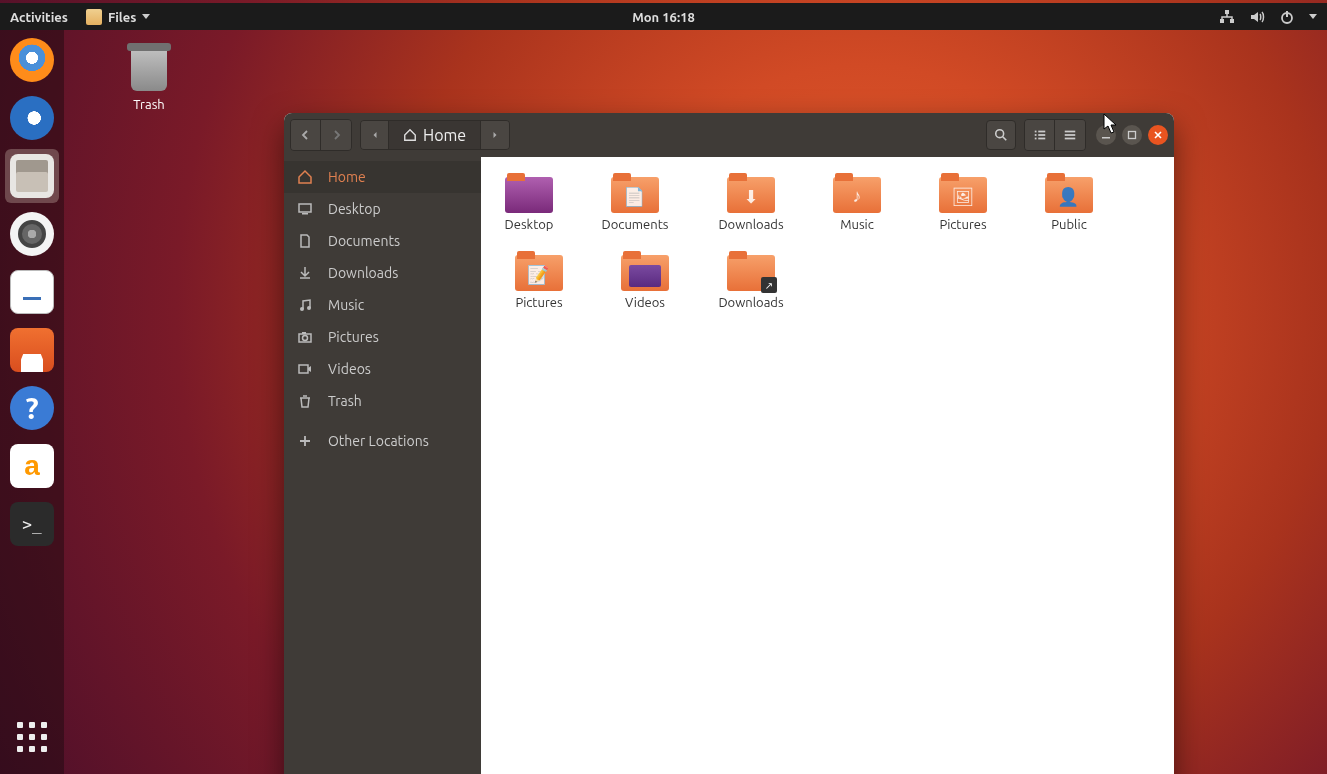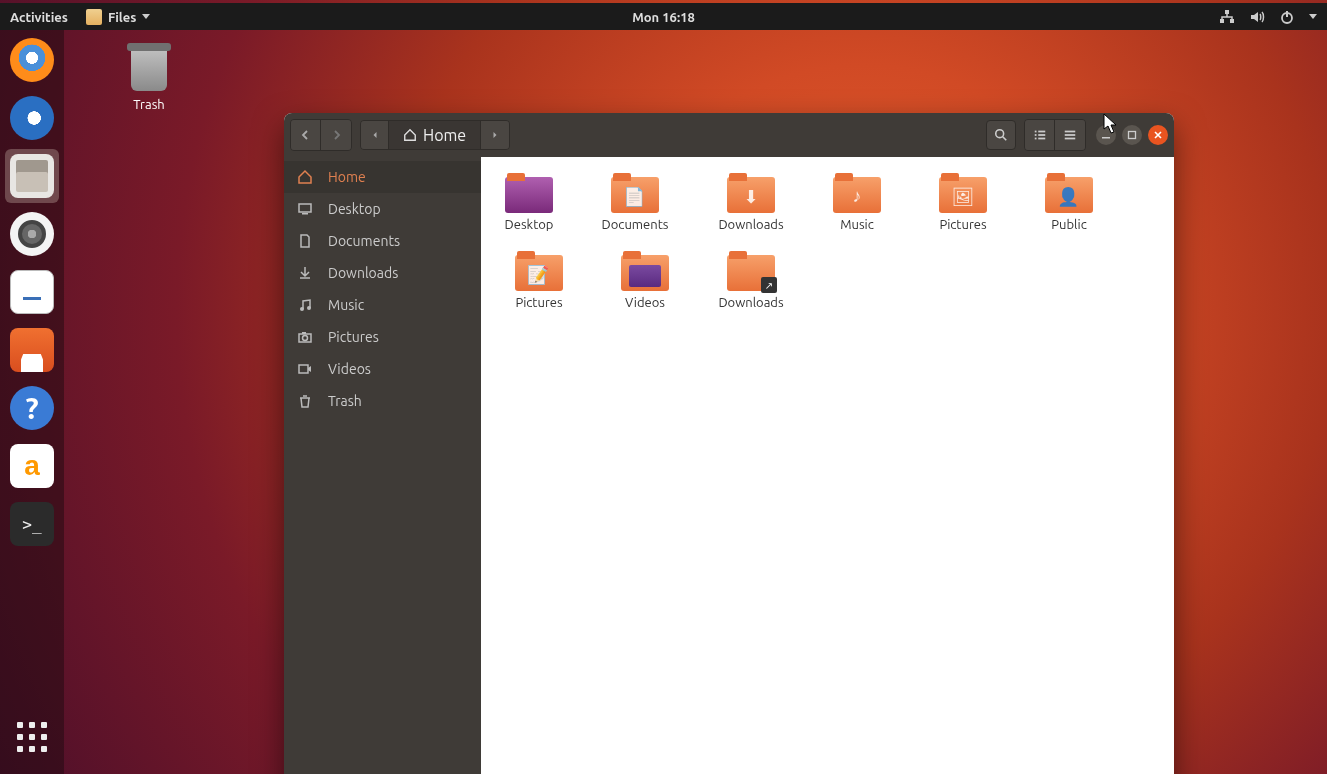--- a/index.html
+++ b/index.html
@@ -337,20 +337,28 @@
           </div>
           <div class="sb-item">
             <span class="sico">
               <svg viewBox="0 0 16 16" width="16" height="16">
                 <path d="M4 5 H12 L11 14 H5z M3 5 H13 M6 3 H10" stroke="#bbb" stroke-width="1.5" fill="none"></path>
               </svg>
             </span>
             <span>Trash</span>
           </div>
           <div class="sb-sep"></div>
+          <div class="sb-item">
+            <span class="sico">
+              <svg viewBox="0 0 16 16" width="16" height="16">
+                <path d="M8 3 V13 M3 8 H13" stroke="#bbb" stroke-width="1.8"></path>
+              </svg>
+            </span>
+            <span>Other Locations</span>
+          </div>
         </div>
       <div id="fm-content">
           <div class="file-item">
             <div class="folder-ico desktop"></div>
             <div>Desktop</div>
           </div>
           <div class="file-item wider">
             <div class="folder-ico documents">
               <div class="folder-glyph">📄</div>
             </div>

